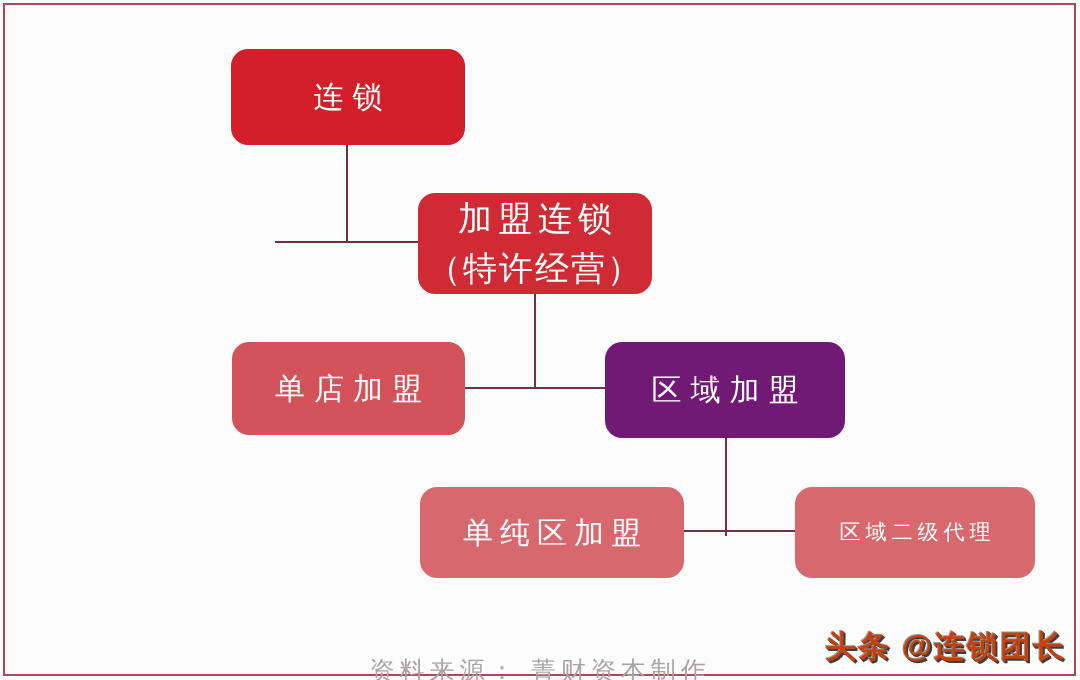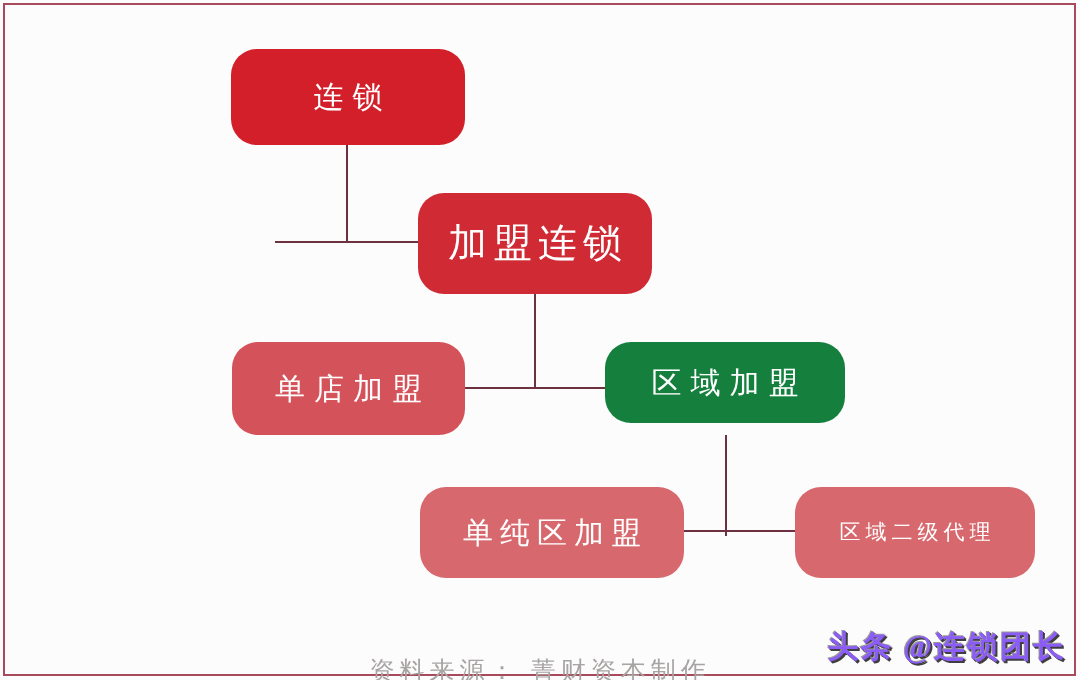--- a/index.html
+++ b/index.html
@@ -11,35 +11,35 @@
     overflow:hidden;
   }
   .frame{
     position:absolute;left:3px;top:3px;right:4px;bottom:4px;
     border:2px solid #a84a5b;
     pointer-events:none;
   }
   
   .node{
     position:absolute;
-    border-radius:26px;
+    border-radius:17px;
     display:flex;flex-direction:column;
     align-items:center;justify-content:center;
     color:#ffffff;
     font-family:"Liberation Serif", serif;
     font-size:30px;
     letter-spacing:9px;
     text-indent:9px; 
     line-height:1.45;
   }
   .n1{left:231px;top:49px;width:234px;height:96px;background:#d21f29;}
   .n2{left:40px;top:196px;width:235px;height:94px;background:#d43039;}
-  .n3{left:418px;top:193px;width:234px;height:101px;background:#d02b34;letter-spacing:6px;text-indent:6px;font-size:39px;}
+  .n3{left:418px;top:193px;width:234px;height:101px;background:#d02b34;letter-spacing:6px;text-indent:6px;font-size:34px;}
   .n4{left:232px;top:342px;width:233px;height:93px;background:#d4525a;text-align:right;}
-  .n5{left:605px;top:342px;width:240px;height:81px;background:#15803d;}
+  .n5{left:605px;top:342px;width:240px;height:96px;background:#701a75;}
   .n6{left:420px;top:487px;width:264px;height:91px;background:#d7696e;letter-spacing:7px;text-indent:7px;}
   .n7{left:795px;top:487px;width:240px;height:91px;background:#d7696e;letter-spacing:5px;text-indent:5px;font-size:21px;}
   .node .sub{letter-spacing:2px;text-indent:0;}
   
   .conn{position:absolute;background:#6e3140;}
   .c-v1{left:346px;top:145px;width:2px;height:97px;}
   .c-h1{left:275px;top:241px;width:143px;height:2px;}
   .c-v2{left:534px;top:293px;width:2px;height:95px;}
   .c-h2{left:465px;top:387px;width:140px;height:2px;}
   .c-v3{left:725px;top:435px;width:2px;height:101px;}
@@ -52,26 +52,25 @@
     font-family:"Liberation Serif", serif;
     font-size:25px;
     letter-spacing:5px;
     margin-top:37px;
   }
   .watermark{
     position:absolute;right:14px;top:626px;
     font-size:31px;
     font-weight:bold;
     letter-spacing:2px;
-    color:#8b5cf6;
+    color:#c2410c;
     text-shadow:
       -1px -1px 0 #9a9a9a,
        1px  1px 0 #3f3f3f,
        2px  2px 0 #3f3f3f;
-    font-family: Liberation Serif, serif;
   }
 </style>
 </head>
 <body>
 
 <div class="canvas">
 
   <div class="frame"></div>
 
   <div class="conn c-v1"></div>
@@ -81,20 +80,21 @@
   <div class="conn c-v3"></div>
   <div class="conn c-h3"></div>
 
   <div class="node n1">
     <span>连锁</span>
   </div>
 
 
   <div class="node n3">
     <span>加盟连锁</span>
+    <span class="sub">（特许经营）</span>
   </div>
 
   <div class="node n4">
     <span>单店加盟</span>
   </div>
 
   <div class="node n5">
     <span>区域加盟</span>
   </div>
 

